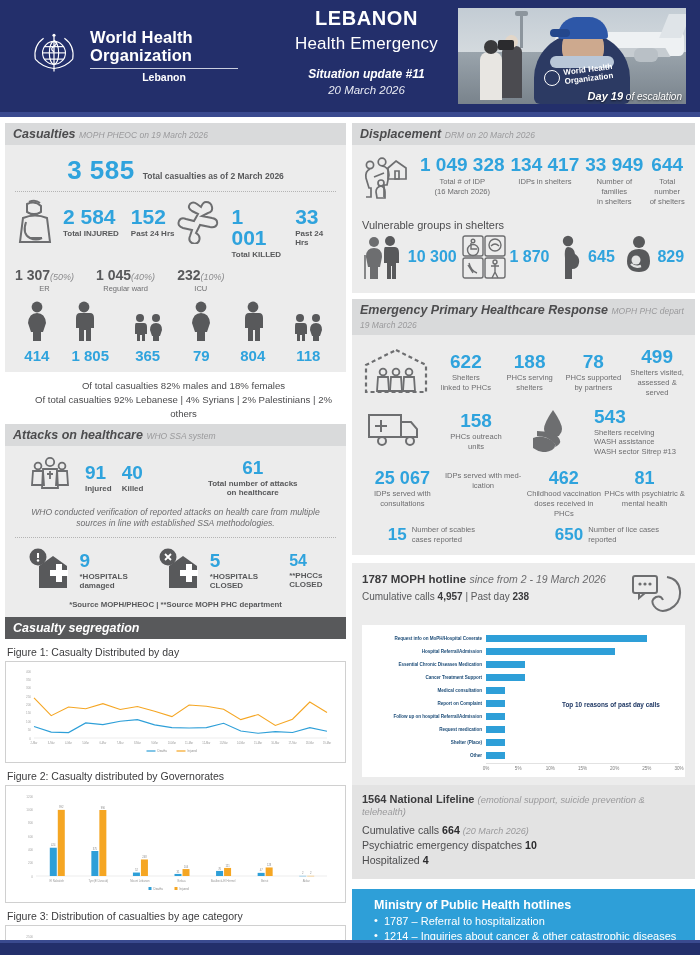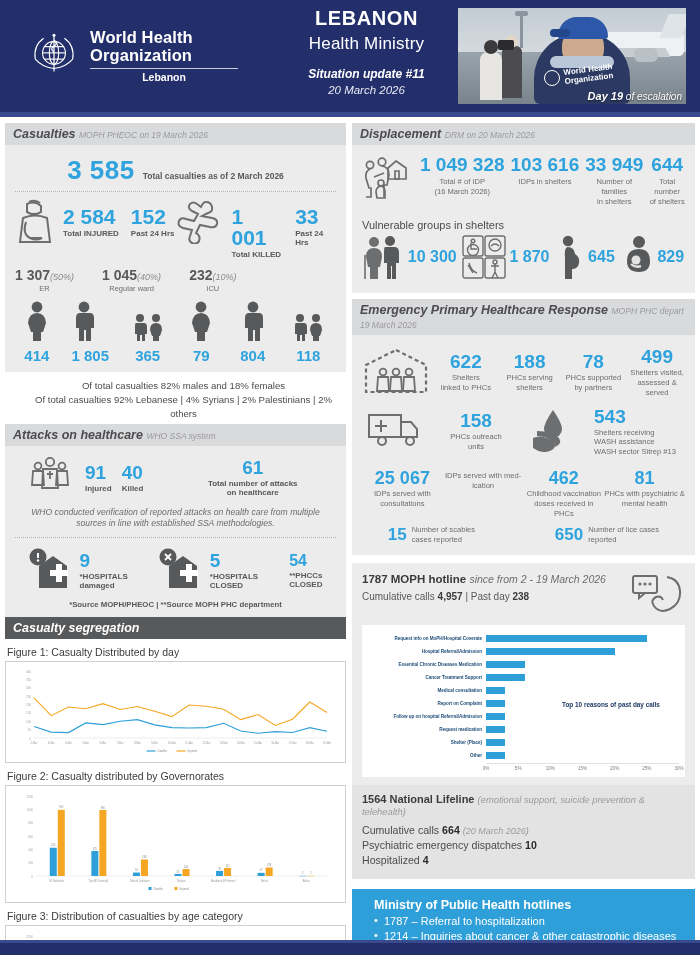--- a/index.html
+++ b/index.html
@@ -83,21 +83,21 @@
   .cas-total .num { font-size:26px; font-weight:bold; color:#2fa3dd; letter-spacing:.5px;}
   .cas-total .lbl { font-size:8.5px; font-weight:bold; color:#58595b;}
   .dotrule { border-top:1.6px dotted #b4b4b4; margin:3px 2px 6px 2px;}
 
   .cas-main { display:flex; }
   .cas-half { flex:1; display:flex; align-items:flex-start; }
   .icon-box { flex:0 0 auto; display:flex; align-items:center; justify-content:center;}
   .statnum { font-size:21px; font-weight:bold; color:#2fa3dd; line-height:1;}
   .statlbl { font-size:8px; font-weight:bold; color:#58595b; margin-top:2px;}
 
-  .sub3 { display:flex; gap:28px; margin:7px 0 0 2px; }
+  .sub3 { display:flex; gap:22px; margin:7px 0 0 2px; }
   .sub3 .s { color:#58595b; }
   .sub3 .s .n { font-size:14px; font-weight:bold; }
   .sub3 .s .p { font-size:9px; font-style:italic; color:#8d8d8f;}
   .sub3 .s .c { font-size:7.5px; text-align:center; color:#6d6d6f;}
 
   .people-row { display:flex; align-items:flex-end; justify-content:space-around; margin-top:8px;}
   .pnum { font-size:15px; font-weight:bold; color:#2fa3dd; text-align:center; margin-top:2px;}
 
   .pct-lines { text-align:center; font-size:9.6px; color:#4c4c4e; line-height:1.45; padding:7px 0 3px 0; background:#fff;margin-left:16px;}
 
@@ -198,21 +198,21 @@
       <div class="who-words">
         <div class="l1">World Health</div>
         <div class="l2">Organization</div>
         <div class="who-rule"></div>
         <div class="l3">Lebanon</div>
       </div>
     </div>
 
     <div class="hdr-title">
       <div class="t1">LEBANON</div>
-      <div class="t2">Health Ministry</div>
+      <div class="t2">Health Emergency</div>
       <div class="t3">Situation update #11</div>
       <div class="t4">20 March 2026</div>
     </div>
 
     <div class="hdr-photo">
       <div class="ph-sky"></div>
       <div class="ph-ground"></div>
       <div class="ph-tower"></div>
       <div class="ph-plane-body"></div>
       <div class="ph-plane-tail"></div>
@@ -600,21 +600,21 @@
                 <circle cx="19" cy="28" r="3"></circle>
                 <path d="M19 31 q-5 1 -5 6 l1 6 l8 0 l0 -6 q0 -5 -4 -6 z"></path>
               </g>
             </svg>
           </div>
           <div class="disp-stat" style="flex:1.55;">
             <div class="n">1 049 328</div>
             <div class="l multiline">Total # of IDP<br>(16 March 2026)</div>
           </div>
           <div class="disp-stat" style="flex:1.1;">
-            <div class="n">103 616</div>
+            <div class="n">134 417</div>
             <div class="l multiline">IDPs in shelters</div>
           </div>
           <div class="disp-stat" style="flex:1;">
             <div class="n">33 949</div>
             <div class="l multiline">Number of families<br>in shelters</div>
           </div>
           <div class="disp-stat" style="flex:.75;">
             <div class="n">644</div>
             <div class="l multiline">Total number<br>of shelters</div>
           </div>

